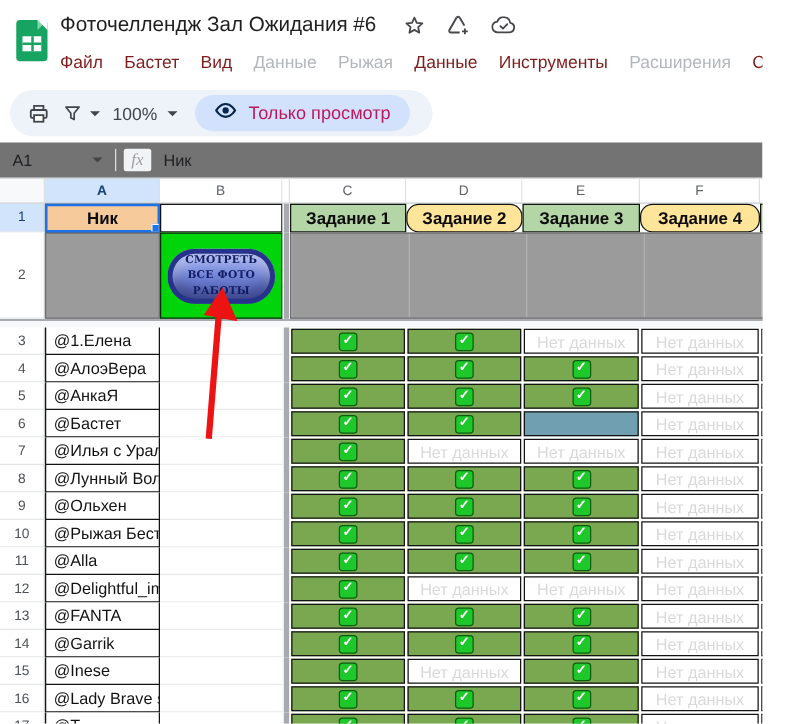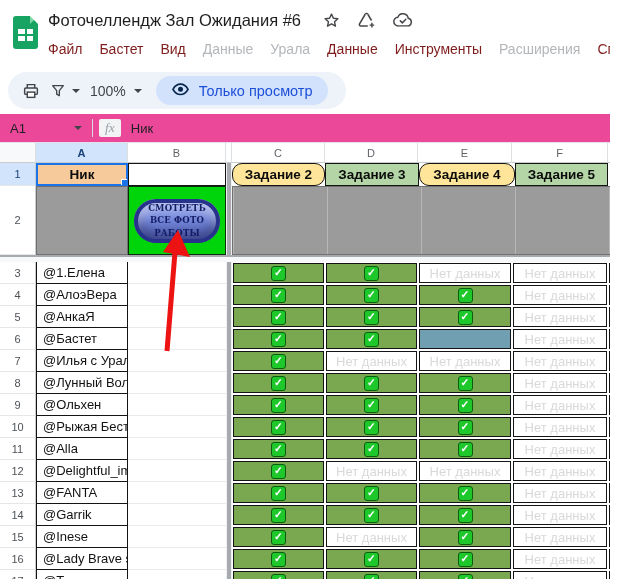--- a/index.html
+++ b/index.html
@@ -28,24 +28,24 @@
 
   
   .toolbar{position:absolute;top:72px;left:8px;width:338px;height:37px;background:#eef3f9;
            border-radius:19px;display:flex;align-items:center;}
   .tb-icon{display:flex;align-items:center;justify-content:center;width:30px;height:30px;}
   .tb-print{margin-left:8px;}
   .caret{width:0;height:0;border-left:4px solid transparent;border-right:4px solid transparent;
          border-top:4.5px solid #414549;margin-left:2px;}
   .tb-zoom{display:flex;align-items:center;font-size:14px;color:#414549;margin-left:10px;}
   .view-pill{display:flex;align-items:center;gap:9px;height:29px;background:#d2e2fc;
-             border-radius:15px;padding:0 15px;margin-left:14px;color:#1d4ed8;font-size:14.5px;white-space:nowrap;}
+             border-radius:15px;padding:0 15px;margin-left:14px;color:#be185d;font-size:14.5px;white-space:nowrap;}
 
   
-  .formula-bar{position:absolute;top:114px;left:0;width:100%;height:28px;background:#ec4899;
+  .formula-bar{position:absolute;top:114px;left:0;width:100%;height:28px;background:#737373;
                border-bottom:1px solid #e1e3e6;display:flex;align-items:center;font-size:13px;color:#202124;}
   .name-box{width:62px;padding-left:10px;}
   .fb-divider{width:1px;height:18px;background:#dadce0;margin:0 6px 0 10px;}
   .fx{font-family:"Liberation Serif",serif;font-style:italic;color:#9aa0a6;font-size:13.5px;
       background:#f1f3f4;padding:1px 6px;border-radius:2px;margin-right:10px;}
   .formula-text{font-size:13px;color:#202124;}
 
   
   .grid{position:absolute;top:143px;left:0;width:720px;}
   .grow{display:flex;align-items:stretch;}
@@ -137,21 +137,21 @@
             <path d="M9.5 9.5 l2.6 2.6 4.6-4.6" stroke-linecap="round" stroke-linejoin="round"></path>
           </svg>
         </span>
       </span>
     </div>
     <div class="menu-line">
         <span class="menu-item">Файл</span>
         <span class="menu-item">Бастет</span>
         <span class="menu-item">Вид</span>
         <span class="menu-item disabled">Данные</span>
-        <span class="menu-item disabled">Урала</span>
+        <span class="menu-item disabled">Рыжая</span>
         <span class="menu-item">Данные</span>
         <span class="menu-item">Инструменты</span>
         <span class="menu-item disabled">Расширения</span>
         <span class="menu-item">Справка</span>
       </div>
   </div>
 
   <div class="toolbar">
     <span class="tb-icon tb-print">
       <svg width="18" height="18" viewBox="0 0 24 24" fill="none" stroke="#414549" stroke-width="1.9">
@@ -199,20 +199,21 @@
         <div class="cell w-d">D</div>
         <div class="cell w-e">E</div>
         <div class="cell w-f">F</div>
         <div class="cell w-g"></div>
       </div>
       <div class="grow row1">
         <div class="cell w-num rnum hl">1</div>
         <div class="cell w-a hcell cell-a1">Ник<span class="fill-handle"></span></div>
         <div class="cell w-b hcell"></div>
         <div class="cell w-gap v-div"></div>
+        <div class="cell w-c hcell h-green">Задание 1</div>
         <div class="cell w-d hcell h-yellow">Задание 2</div>
         <div class="cell w-e hcell h-green">Задание 3</div>
         <div class="cell w-f hcell h-yellow">Задание 4</div>
         <div class="cell w-g hcell h-green">Задание 5</div>
       </div>
       <div class="grow row2">
         <div class="cell w-num rnum">2</div>
         <div class="cell w-a a2"></div>
         <div class="cell w-b b2">
           <button class="photo-btn">СМОТРЕТЬ ВСЕ ФОТО РАБОТЫ</button>

